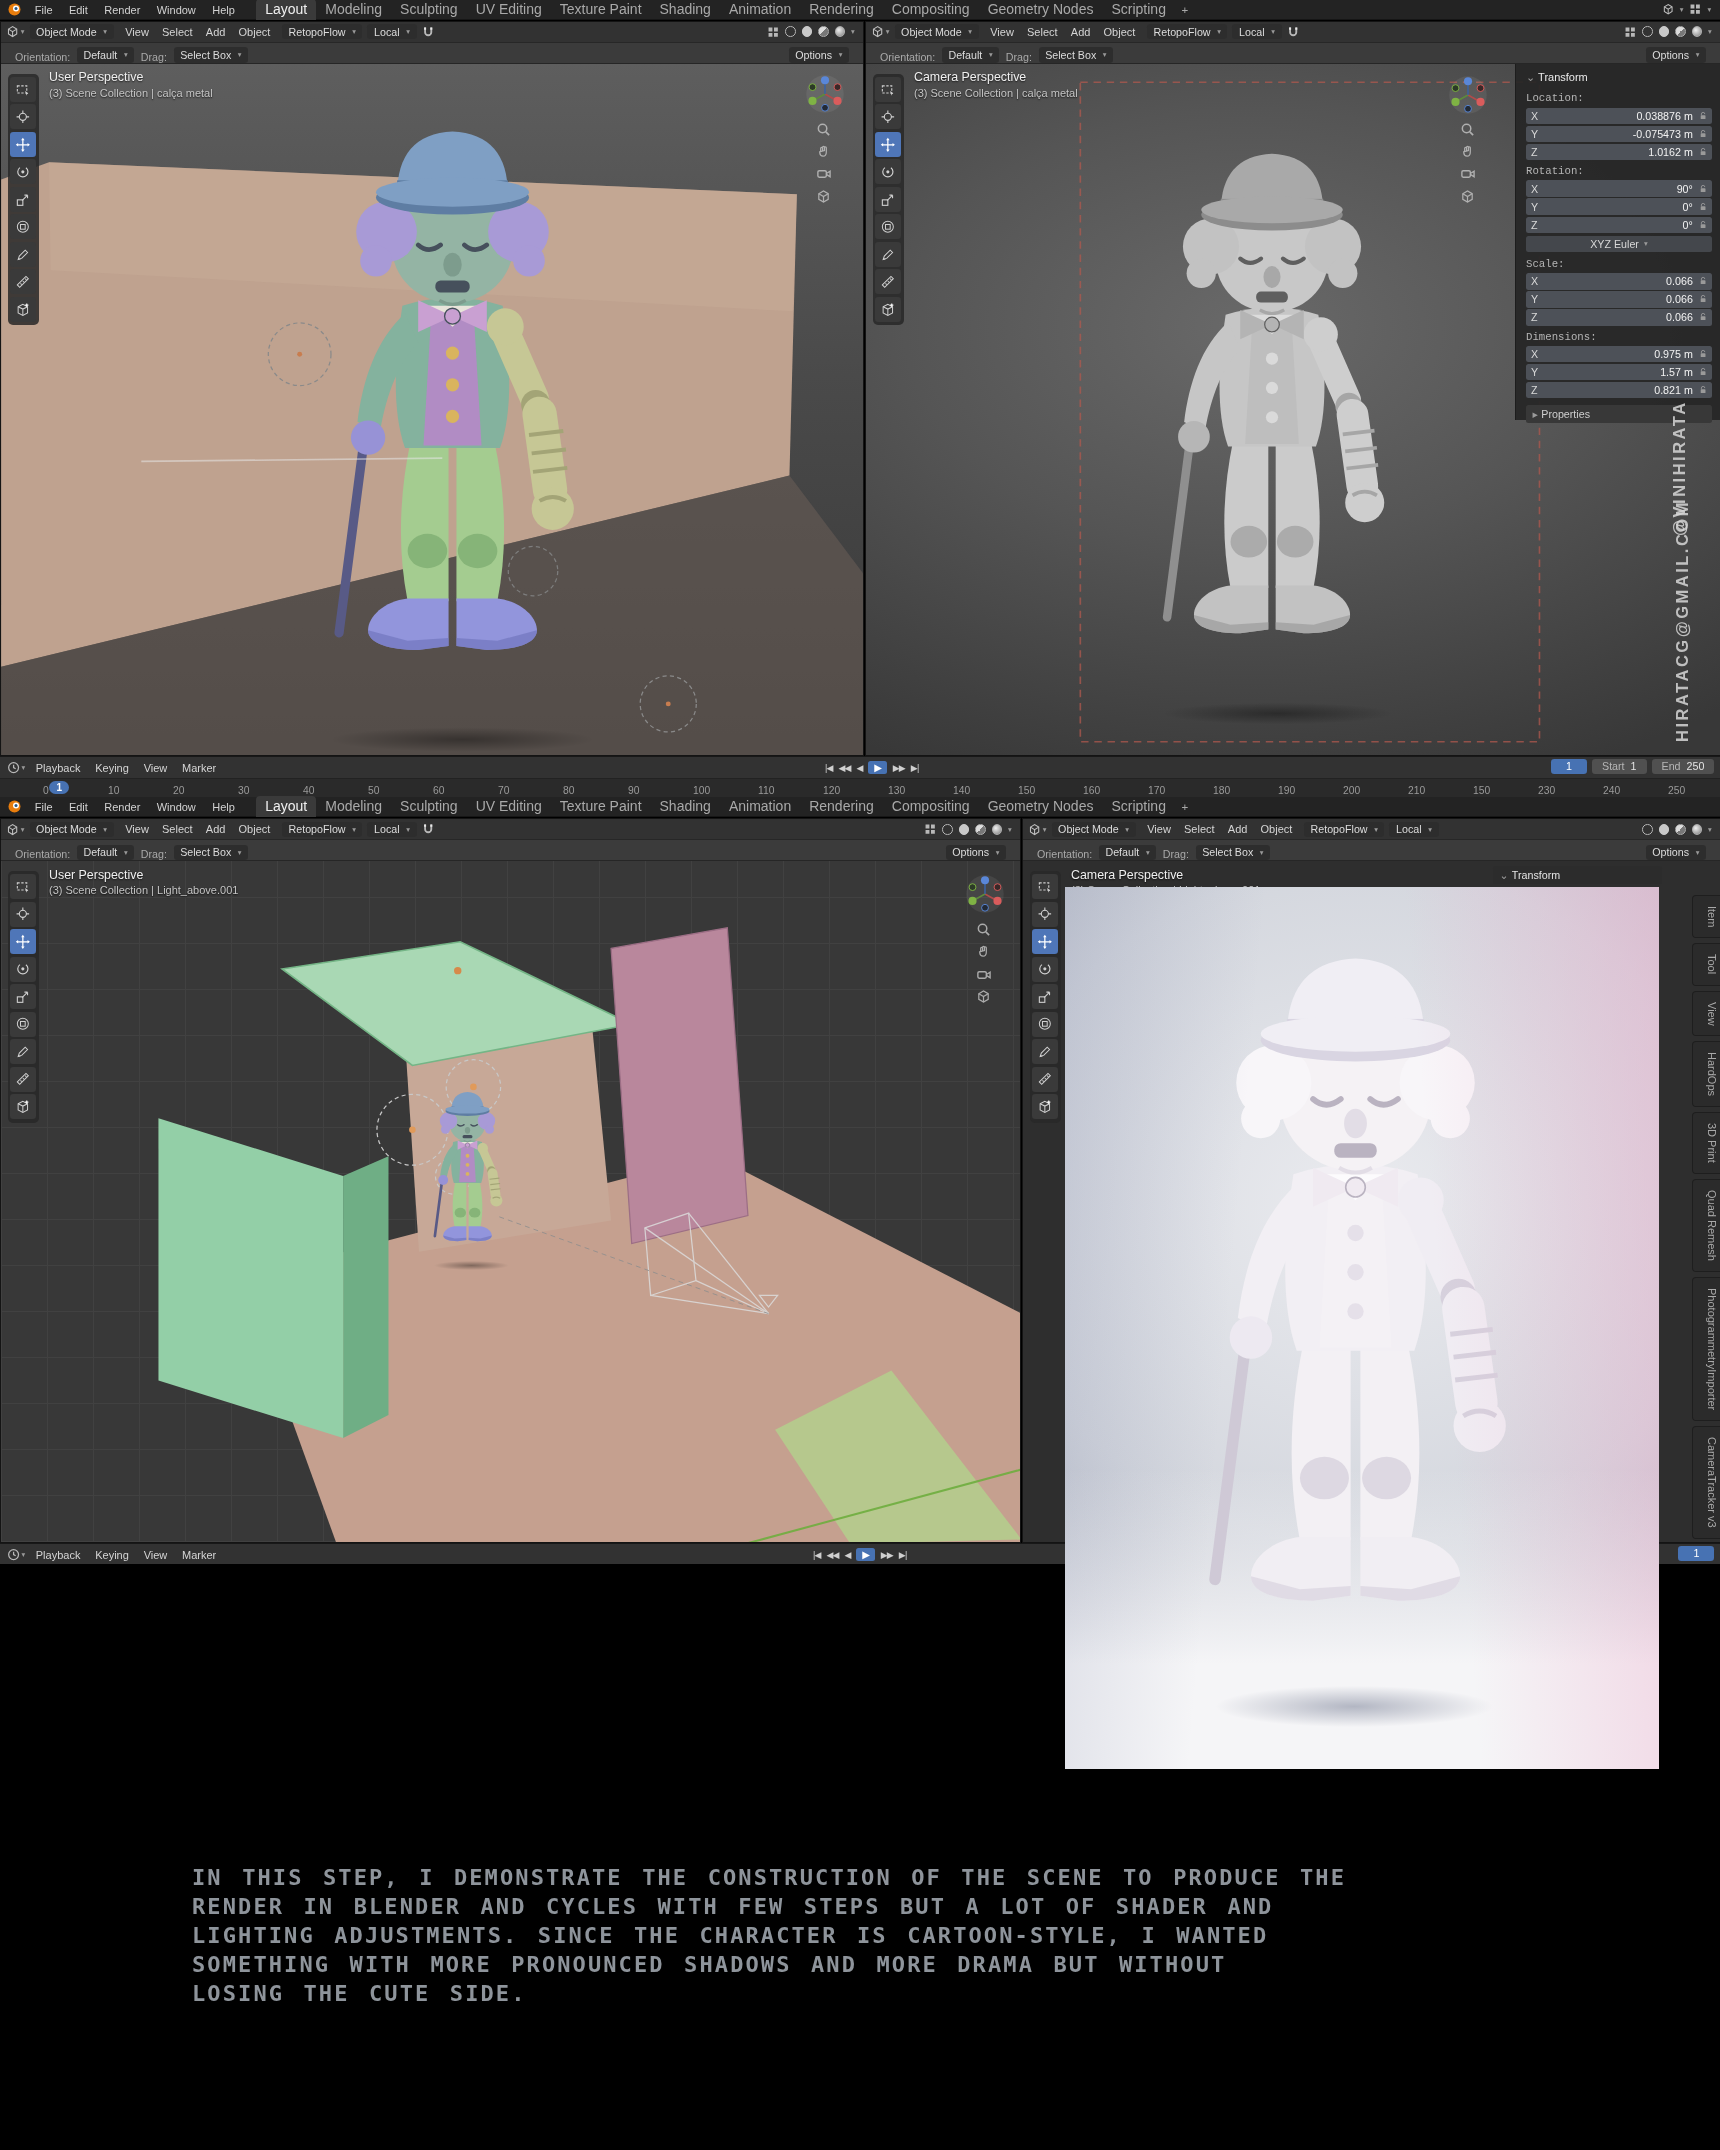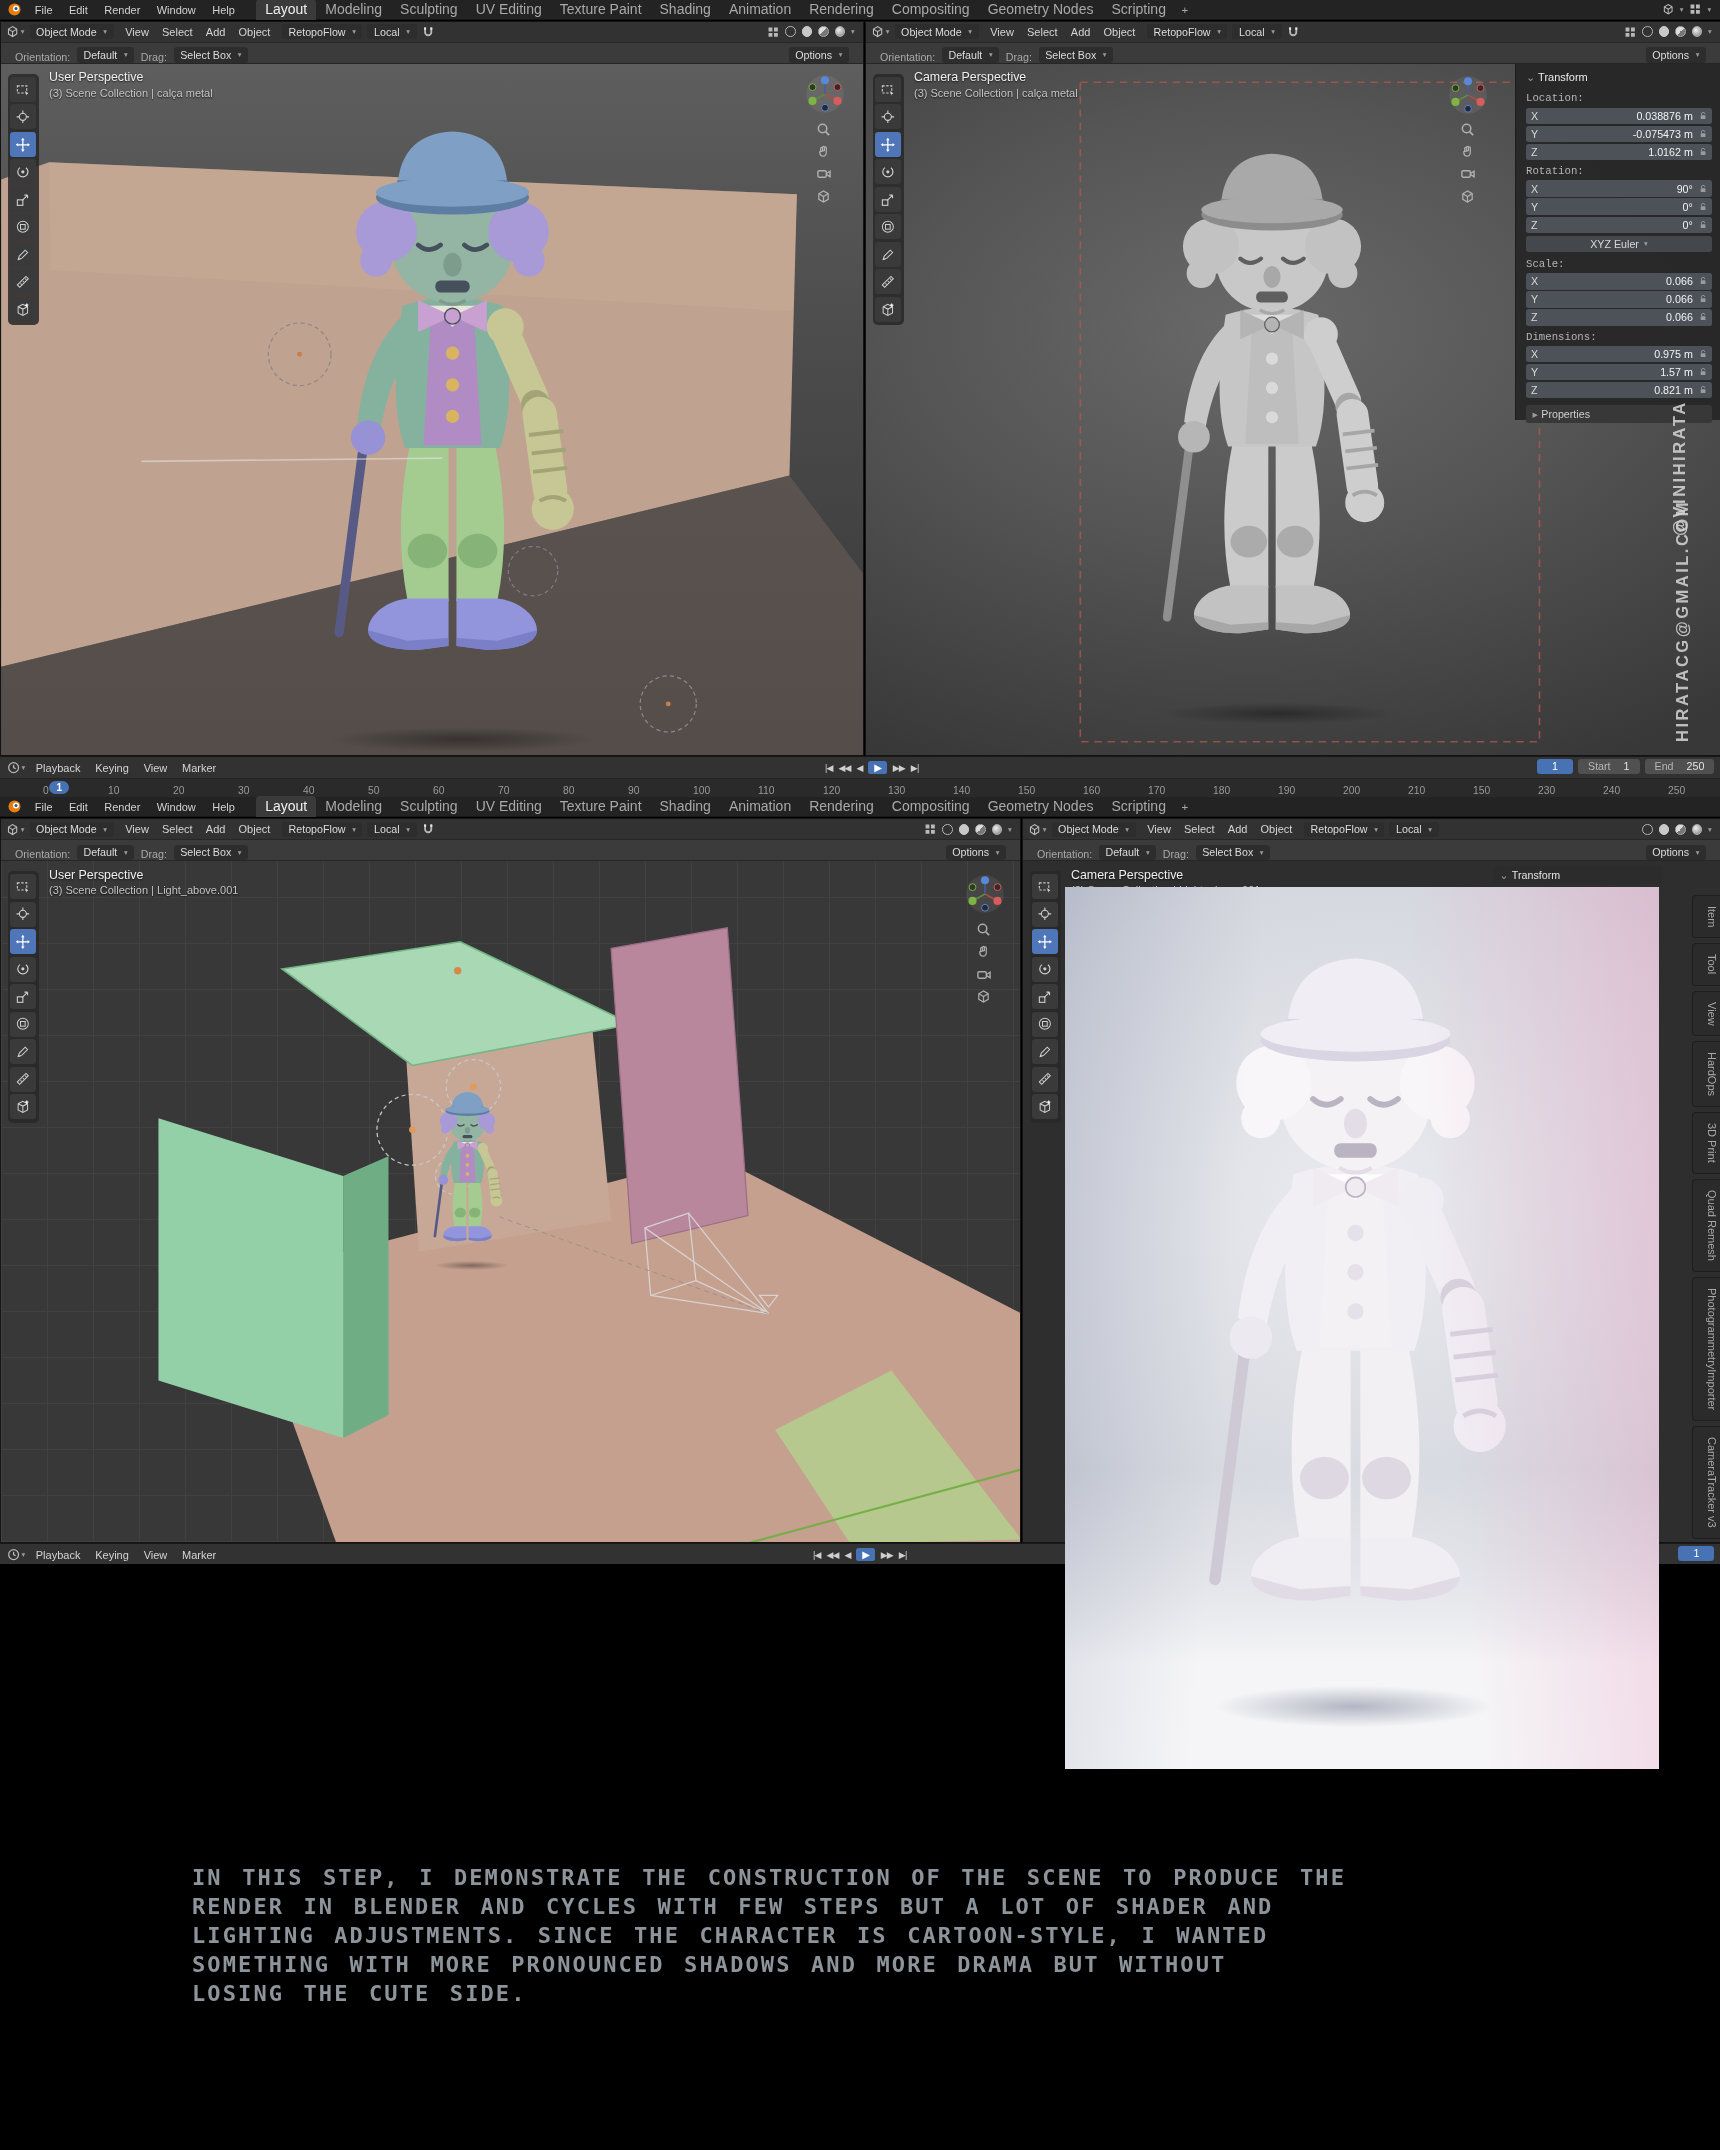--- a/index.html
+++ b/index.html
@@ -79,21 +79,21 @@
   
   .timeline { position:absolute; left:0; width:1721px; background:#323232; border-top:0.8px solid #181818; z-index:5; }
   .tmenu { position:relative; height:21.4px; display:flex; align-items:center; padding:0 6.6px; gap:3.3px; }
   .tmenu .menu-item { padding:0 7.4px; font-size:11px; }
   .transport { position:absolute; left:825px; top:0; height:21.4px; display:flex; align-items:center; gap:5.8px; }
   .tbtn { font-size:9px; color:#cfcfcf; letter-spacing:-0.8px; }
   .tbtn.play { background:#4772b3; color:#fff; border-radius:2.5px; padding:0.8px 5.8px; font-size:10px; }
   .tfields { position:absolute; right:6.6px; top:1.6px; display:flex; gap:5px; }
   .pill { background:#4772b3; color:#fff; border-radius:3.3px; padding:1.6px 15px; font-size:10.7px; }
   .gfield { background:#505050; color:#e3e3e3; border-radius:3.3px; padding:1.6px 10px; font-size:10.7px;
-            display:flex; gap:13px; }
+            display:flex; gap:6px; }
   .gfield .flab { color:#b5b5b5; }
   .ruler { position:relative; height:20px; background:#2a2a2a; display:flex; align-items:flex-end;
            padding-left:43px; overflow:hidden; border-top:0.8px solid #222; }
   .tick { width:65px; flex:none; font-size:10.3px; color:#9a9a9a; padding-bottom:2.5px; }
   .playhead { position:absolute; left:49px; top:1.6px; background:#4772b3; color:#fff; font-size:10px;
               font-weight:bold; border-radius:7.4px; padding:0.8px 7.4px; }
 
   
   #c-tl { background:linear-gradient(180deg,#5e5e5e 0%,#4a4a4a 45%,#383838 100%); }
   #c-tr { background:radial-gradient(90% 70% at 45% 38%, #696969 0%, #555 45%, #383838 100%); }

